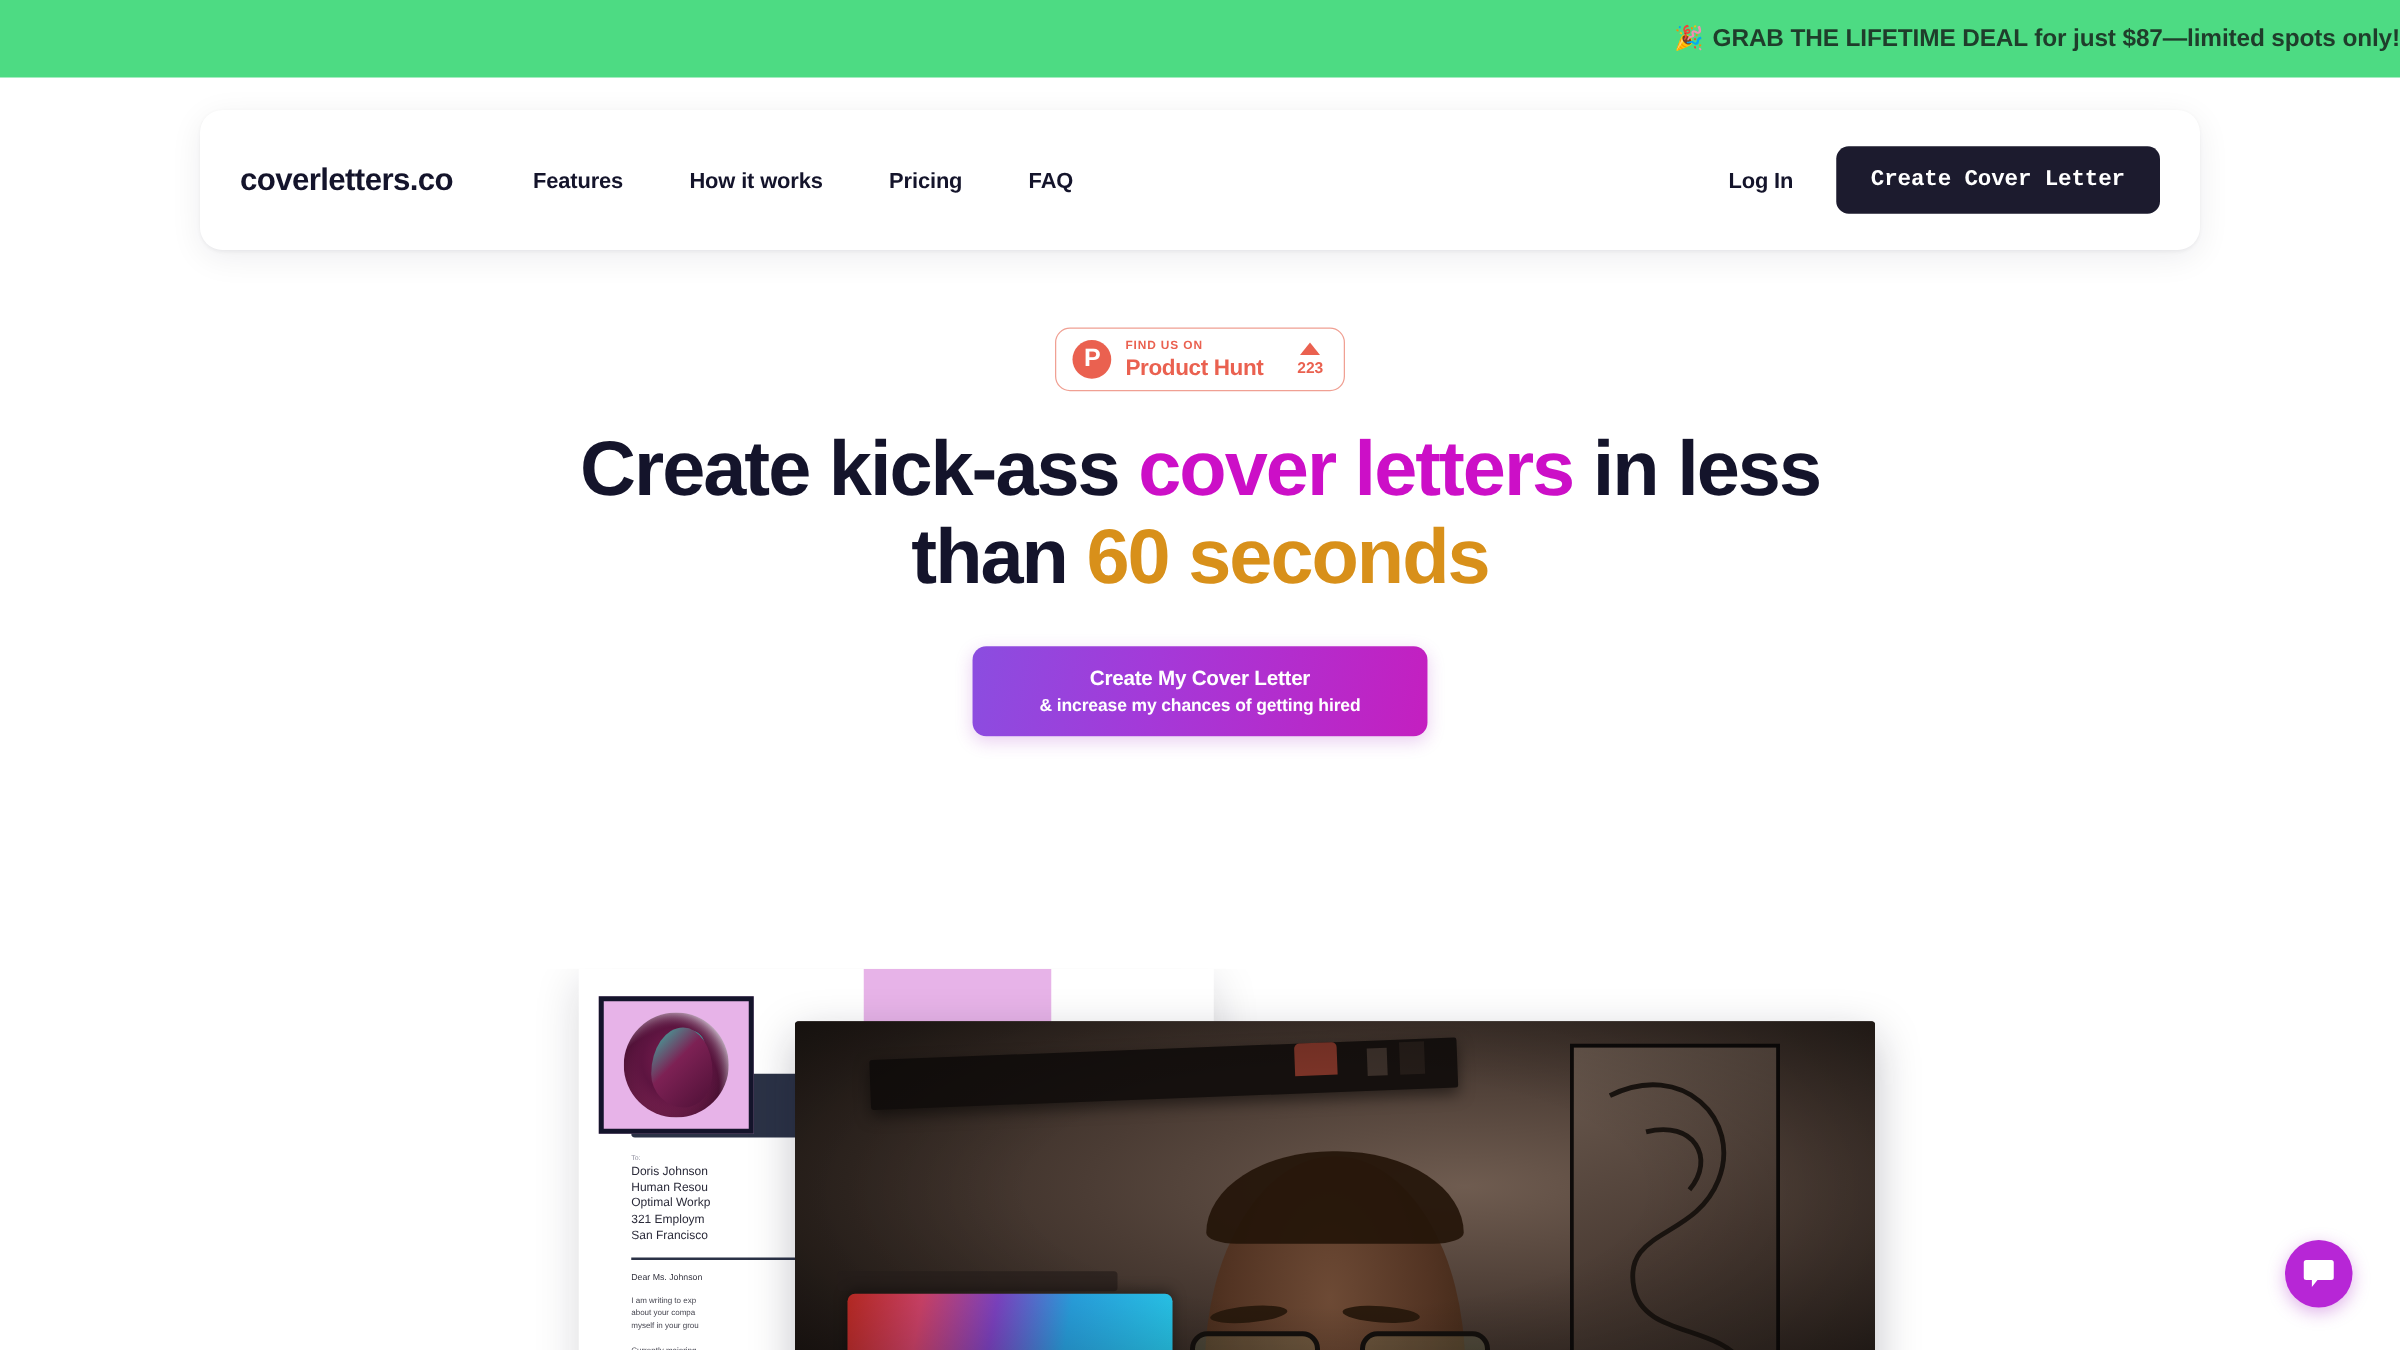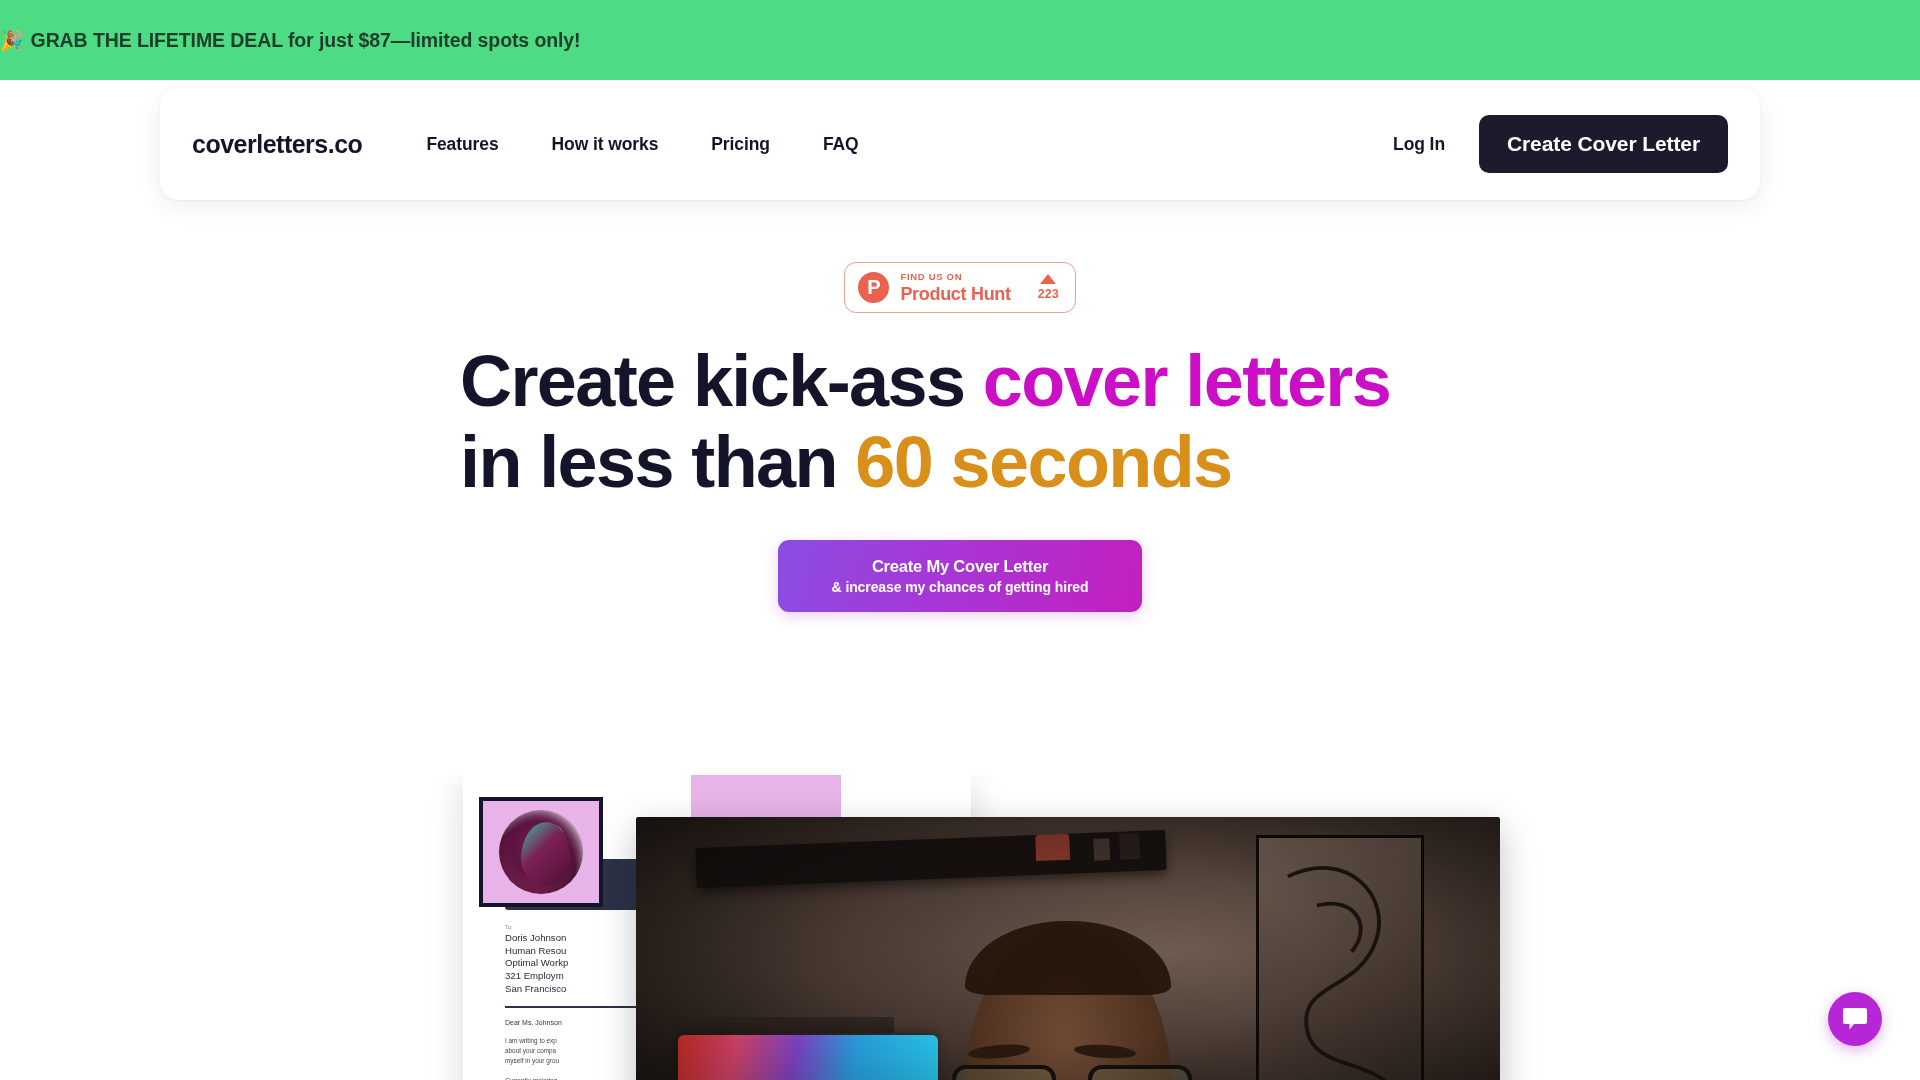--- a/index.html
+++ b/index.html
@@ -9,25 +9,25 @@
     height: 1080px;
     overflow: hidden;
     background: #ffffff;
     font-family: "Liberation Sans", sans-serif;
     -webkit-font-smoothing: antialiased;
   }
 
   
   .promo-banner {
     width: 100%;
-    height: 80px;
+    height: 62px;
     background: #4ddb83;
     display: flex;
     align-items: center;
-    justify-content: flex-start;
+    justify-content: flex-end;
     position: relative;
     z-index: 40;
   }
   .promo-text {
     font-size: 19.5px;
     font-weight: 700;
     color: #1f3d2b;
     letter-spacing: -0.1px;
     white-space: nowrap;
   }
@@ -84,29 +84,29 @@
     font-weight: 600;
     color: #14142b;
     text-decoration: none;
     white-space: nowrap;
     padding: 0 18px;
     letter-spacing: -0.1px;
   }
   .cta-dark {
     background: #1c1b2e;
     color: #ffffff;
-    font-size: 21px;
+    font-size: 18px;
     font-weight: 700;
     border: none;
     border-radius: 10px;
     padding: 17px 28px;
     cursor: pointer;
     white-space: nowrap;
     letter-spacing: -0.1px;
-    font-family: Liberation Sans, sans-serif;
+    font-family: Liberation Mono, monospace;
   }
 
   
   .hero {
     position: absolute;
     top: 262px;
     left: 0;
     width: 100%;
     display: flex;
     flex-direction: column;
@@ -172,24 +172,24 @@
   }
   .ph-count {
     font-size: 12.5px;
     font-weight: 700;
     color: #ea6150;
   }
 
   
   .headline {
     margin-top: 28px;
-    font-size: 72px;
+    font-size: 62px;
     font-weight: 700;
     color: #14142b;
-    text-align: left;
+    text-align: center;
     line-height: 1.13;
     letter-spacing: -1.6px;
     max-width: 1000px;
   }
   .accent-magenta { color: #cc0fc7; }
   .accent-orange  { color: #d8901a; }
 
   .subhead {
     margin-top: 22px;
     font-size: 18.5px;

